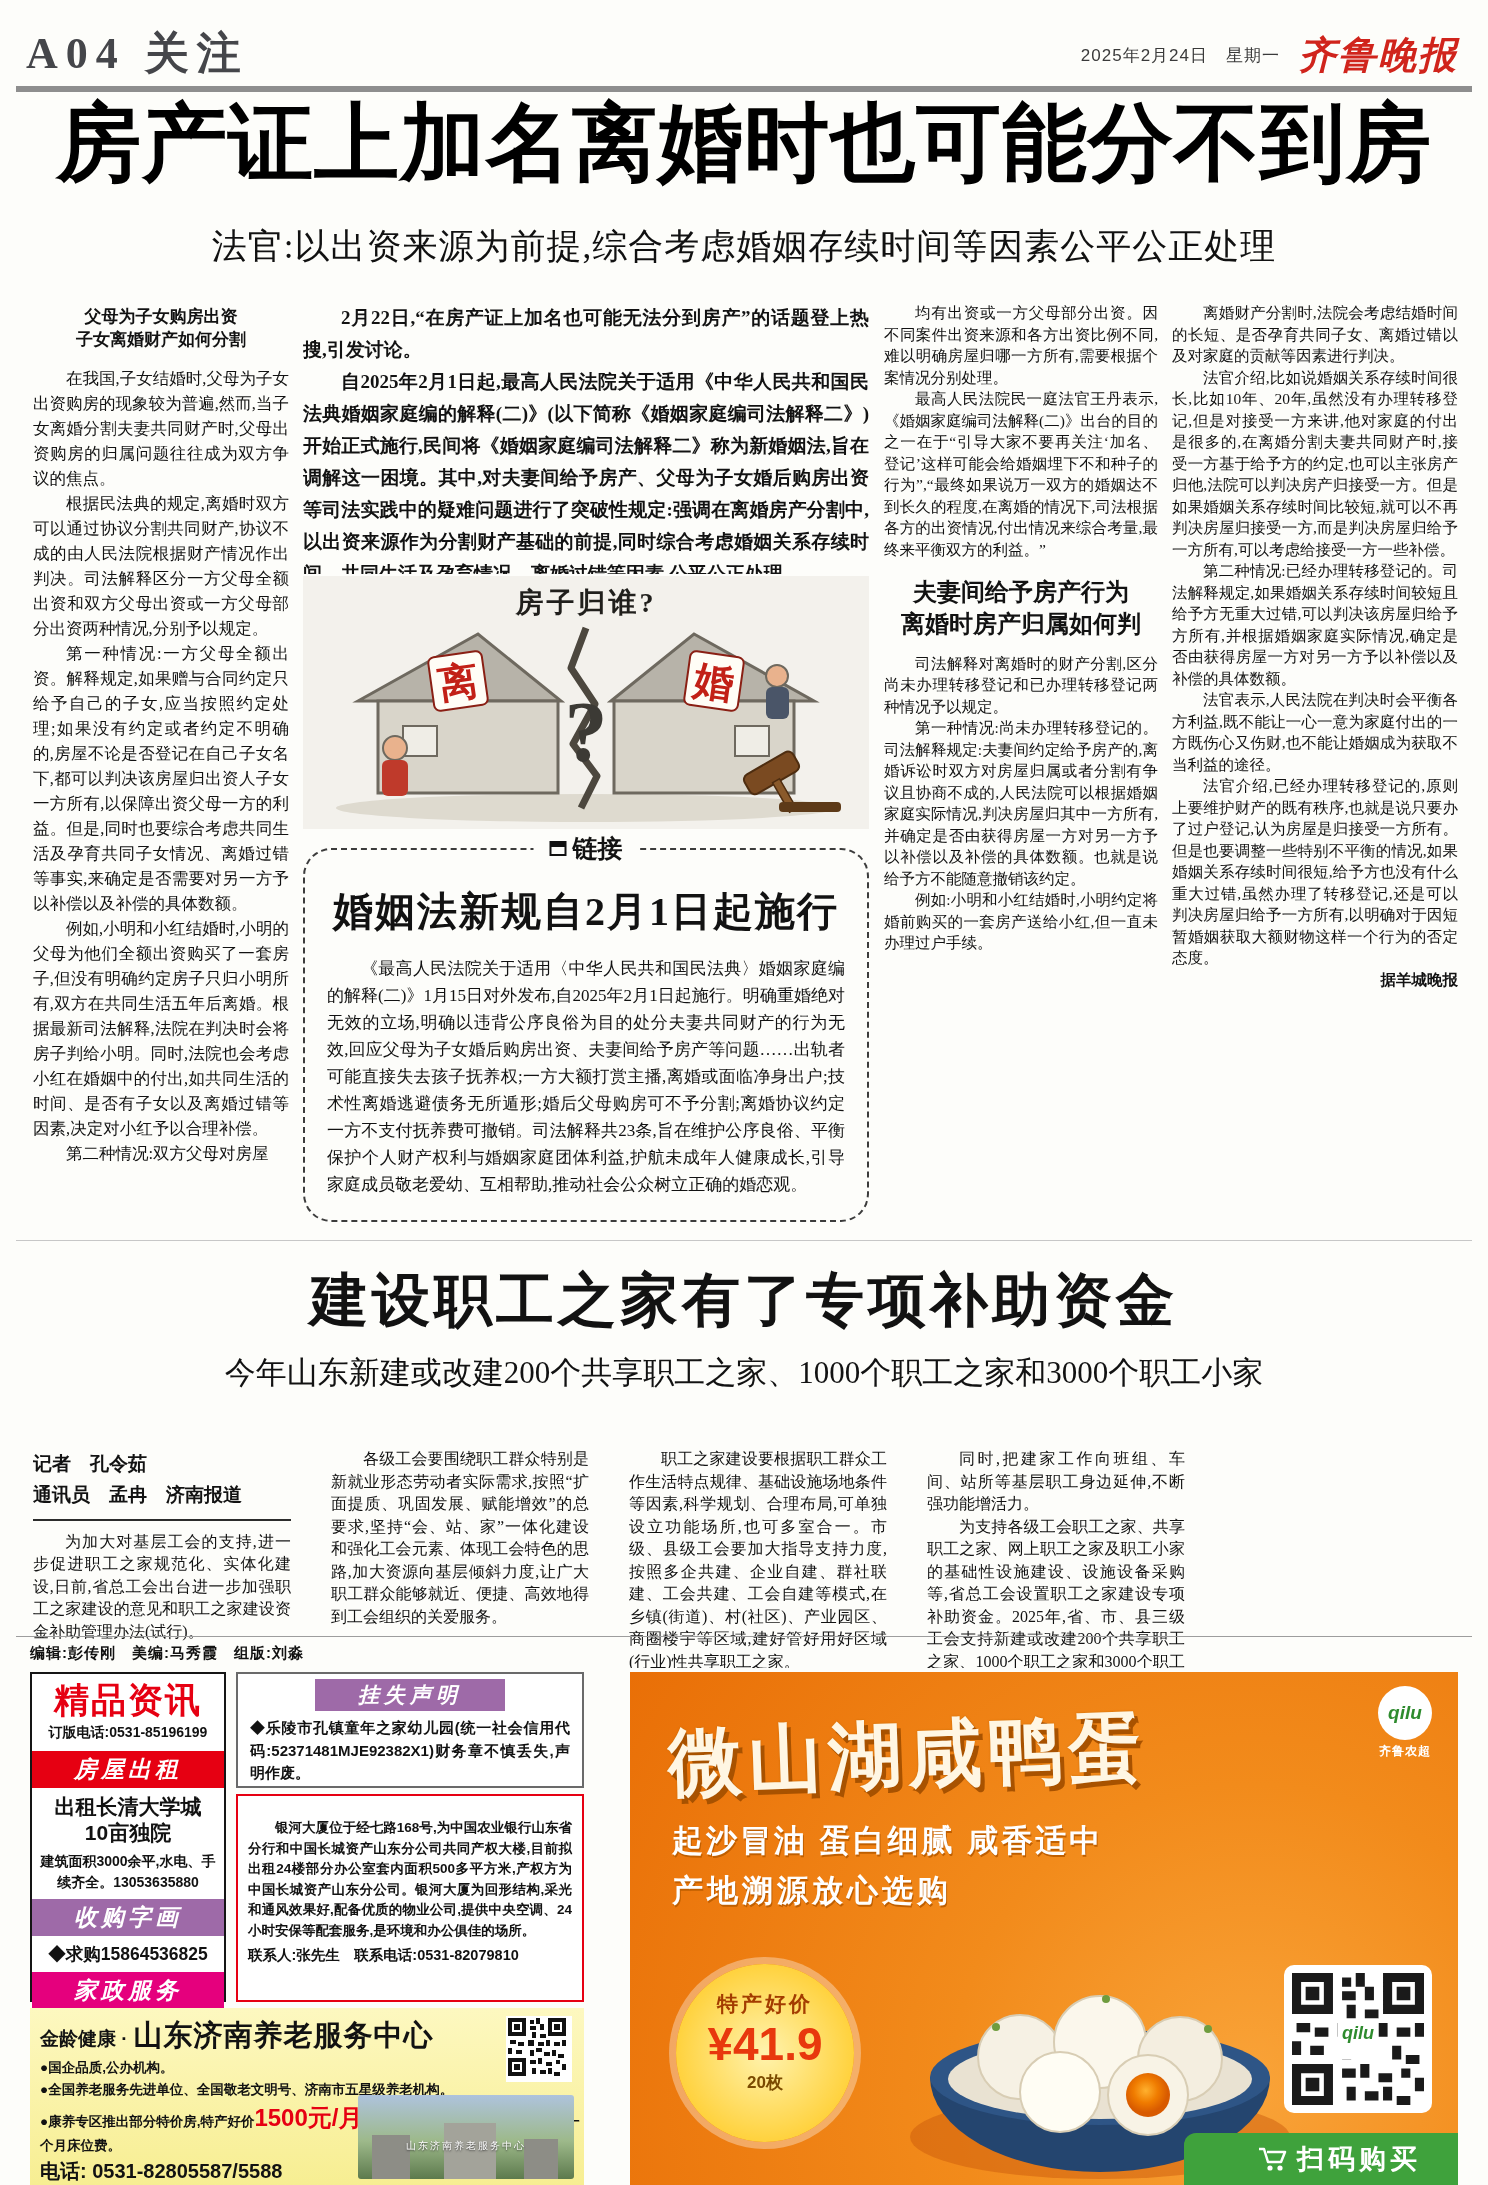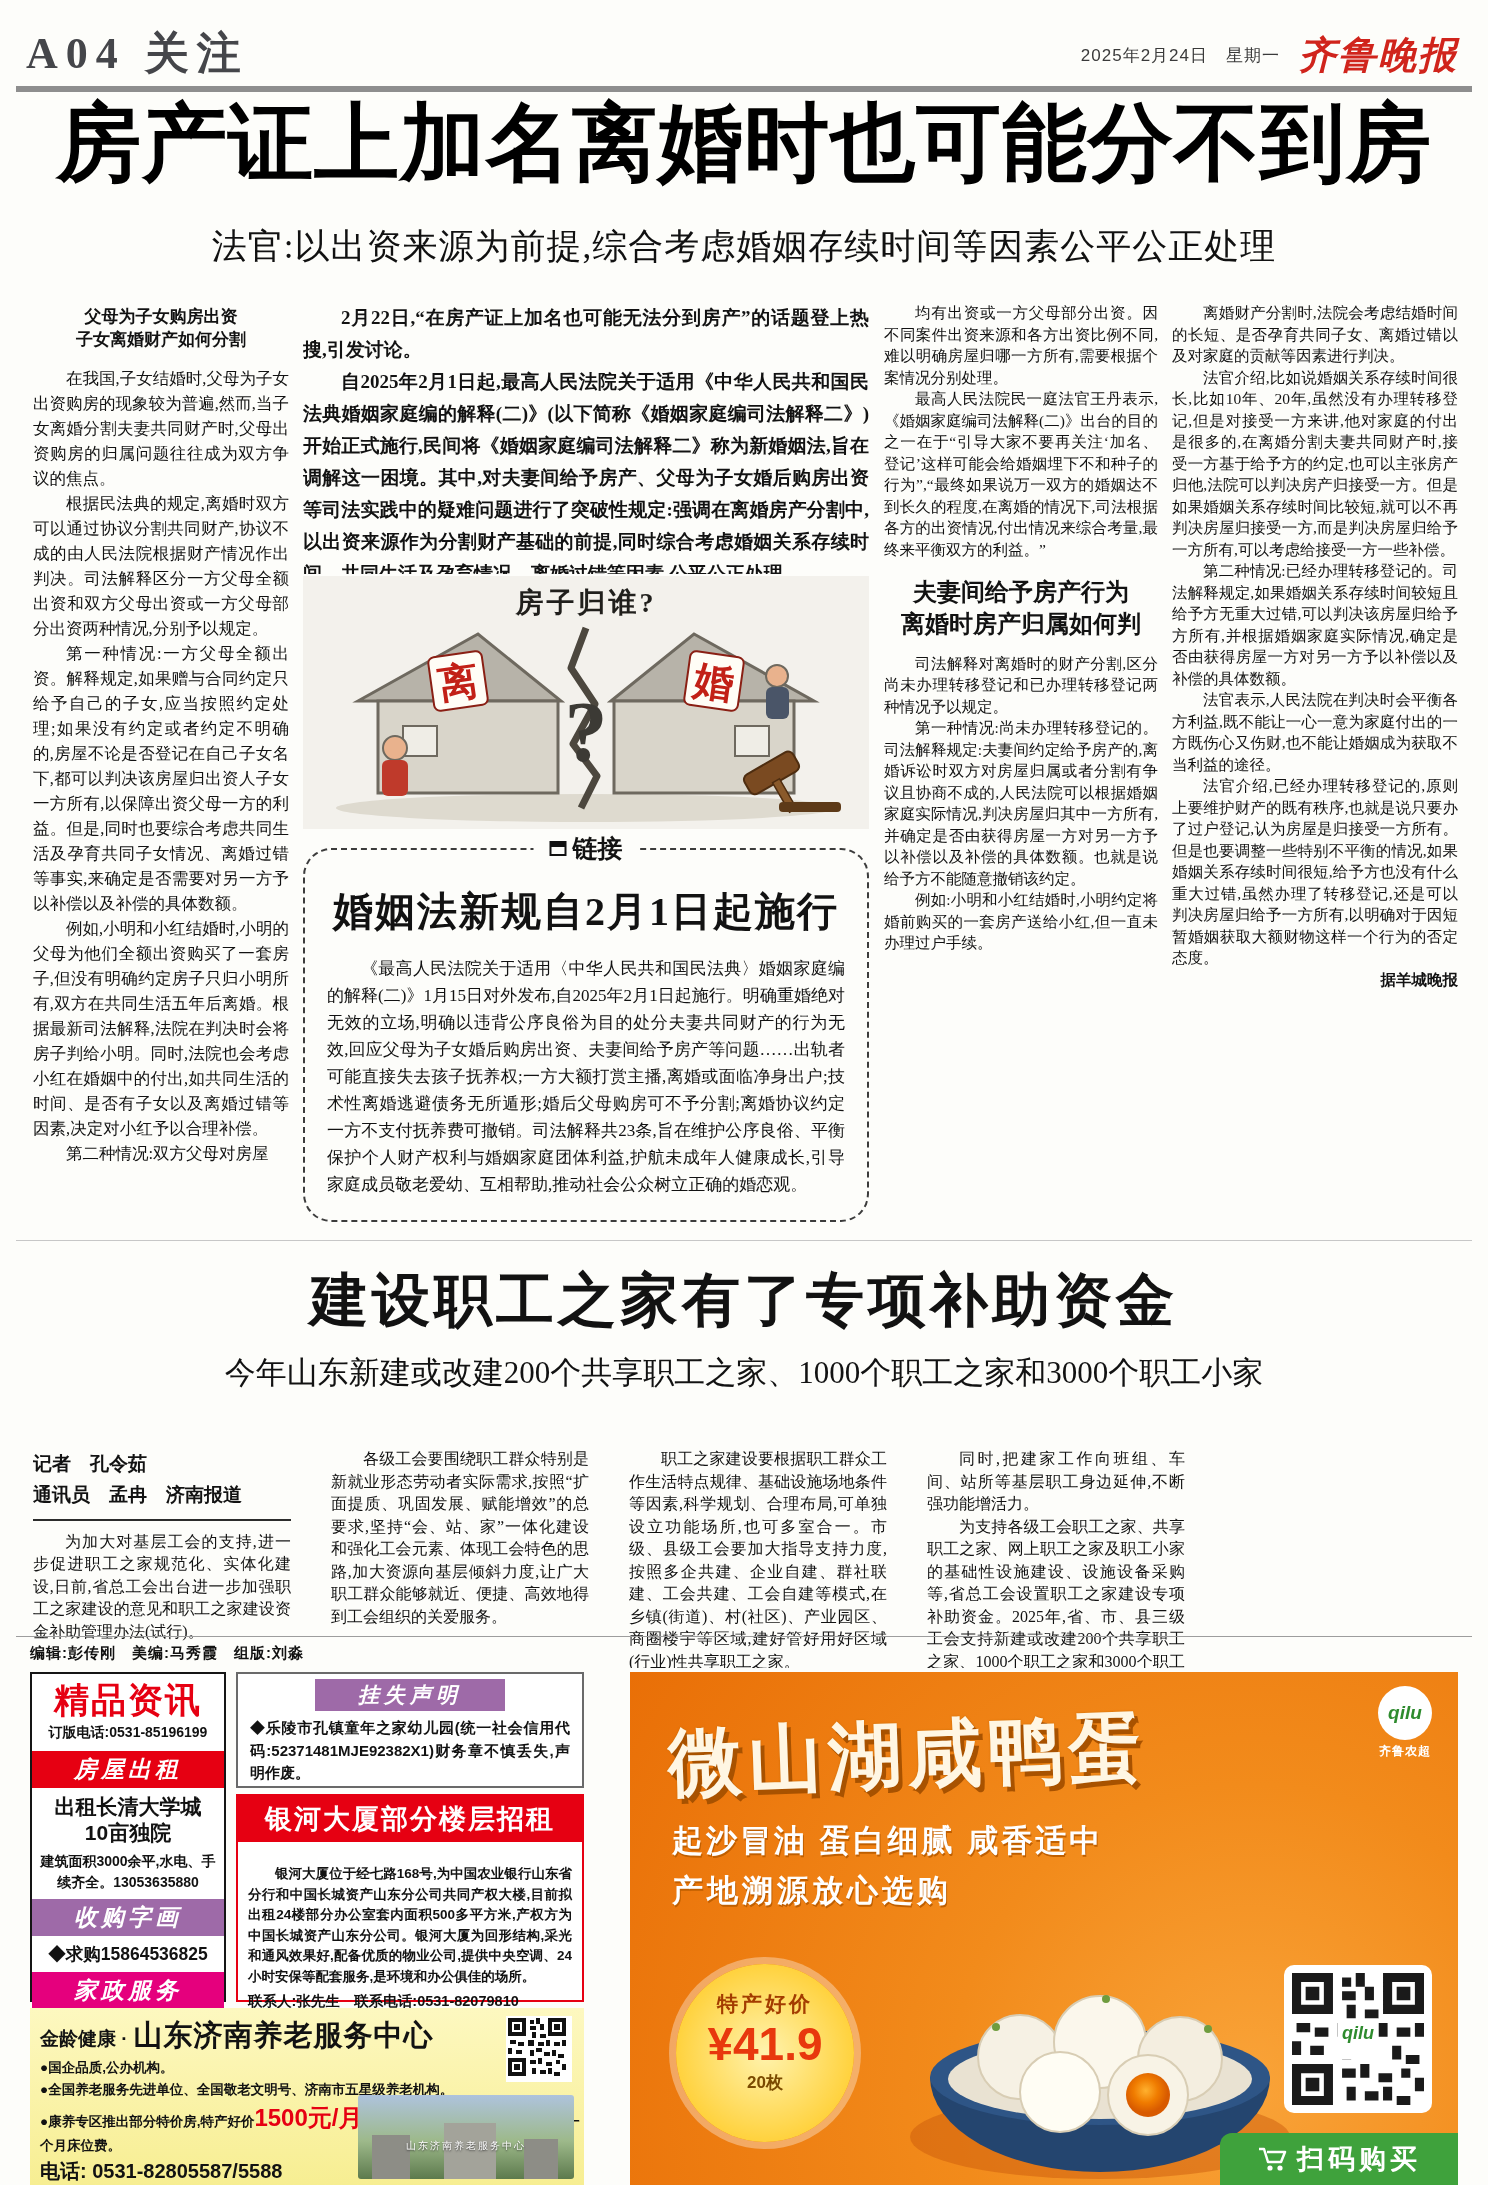--- a/index.html
+++ b/index.html
@@ -99,21 +99,21 @@
   .egg-title{position:absolute;left:38px;top:34px;font-size:74px;font-weight:900;color:#fff6e3;letter-spacing:6px;text-shadow:4px 5px 0 #a85200,0 0 2px #c96a00;transform:rotate(-2deg);white-space:nowrap;}
   .egg-line2{position:absolute;left:42px;top:148px;font-size:31px;font-weight:900;color:#fff;letter-spacing:3px;text-shadow:1px 2px 0 #c05f00;}
   .egg-line3{position:absolute;left:42px;top:198px;font-size:31px;font-weight:900;color:#fff;letter-spacing:4px;text-shadow:1px 2px 0 #c05f00;}
   .egg-badge{position:absolute;left:46px;top:292px;width:178px;height:178px;border-radius:50%;background:radial-gradient(#fff3ae,#ffd23e 70%,#f7b500);box-shadow:0 0 0 7px rgba(255,255,255,.35);text-align:center;box-sizing:border-box;padding-top:26px;}
   .badge-label{color:#a33c00;font-weight:900;font-size:21px;letter-spacing:3px;}
   .badge-price{color:#e8380d;font-size:46px;font-weight:900;line-height:1.15;}
   .badge-qty{color:#7a4a00;font-size:17px;font-weight:bold;}
   .bowl{position:absolute;left:270px;bottom:-6px;}
   .egg-qr{position:absolute;right:26px;bottom:72px;width:148px;height:148px;background:#fff;border-radius:10px;padding:8px;box-sizing:border-box;}
   .egg-qr-label{position:absolute;left:0;right:0;top:58px;text-align:center;color:#2e8b2e;font-weight:900;font-style:italic;font-size:18px;}
-  .egg-buy{position:absolute;right:0;bottom:0;width:238px;height:52px;background:#3fa23c;color:#fff;font-size:27px;font-weight:900;display:flex;align-items:center;justify-content:center;gap:10px;letter-spacing:4px;border-top-left-radius:12px;}
+  .egg-buy{position:absolute;right:0;bottom:0;width:238px;height:52px;background:#3fa23c;color:#fff;font-size:27px;font-weight:900;display:flex;align-items:center;justify-content:center;gap:10px;letter-spacing:4px;border-top-left-radius:12px;padding-left:36px;}
 </style>
 </head>
 <body>
 
 <div class="hdr-section">A04 关注</div>
 <div class="hdr-right">
   <span class="hdr-date"><span>2025年2月24日</span>　<span>星期一</span></span>
   <span class="masthead">齐鲁晚报</span>
 </div>
 <div class="hdr-rule"></div>
@@ -244,21 +244,20 @@
   <div class="tag-bar tag-magenta">家政服务</div>
   <div class="num-line">◆家政13793180410</div>
 </div>
 
 <div class="lost-box">
   <div class="lost-tag">挂失声明</div>
   <p class="lost-body">◆乐陵市孔镇童年之家幼儿园(统一社会信用代码:52371481MJE92382X1)财务章不慎丢失,声明作废。</p>
 </div>
 
 <div class="yinhe-box">
-  <div class="yinhe-title">银河大厦部分楼层招租</div>
   <p class="yinhe-body">银河大厦位于经七路168号,为中国农业银行山东省分行和中国长城资产山东分公司共同产权大楼,目前拟出租24楼部分办公室套内面积500多平方米,产权方为中国长城资产山东分公司。银河大厦为回形结构,采光和通风效果好,配备优质的物业公司,提供中央空调、24小时安保等配套服务,是环境和办公俱佳的场所。</p>
   <div class="yinhe-contact">联系人:张先生　联系电话:0531-82079810</div>
 </div>
 
 <div class="elder-ad">
   <div class="elder-titlerow">
     <span class="elder-brand">金龄健康 ·</span>
     <span class="elder-title">山东济南养老服务中心</span>
   </div>
   <div class="elder-b">●国企品质,公办机构。</div>

